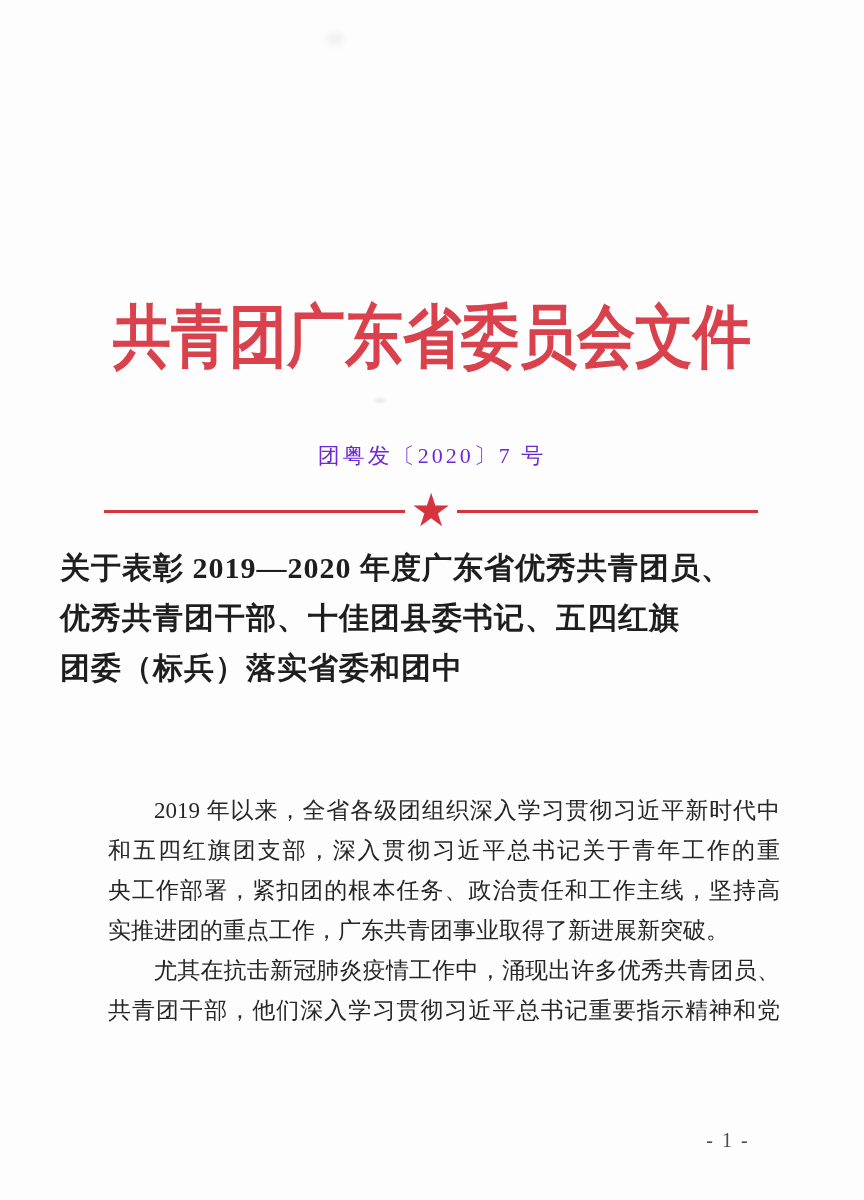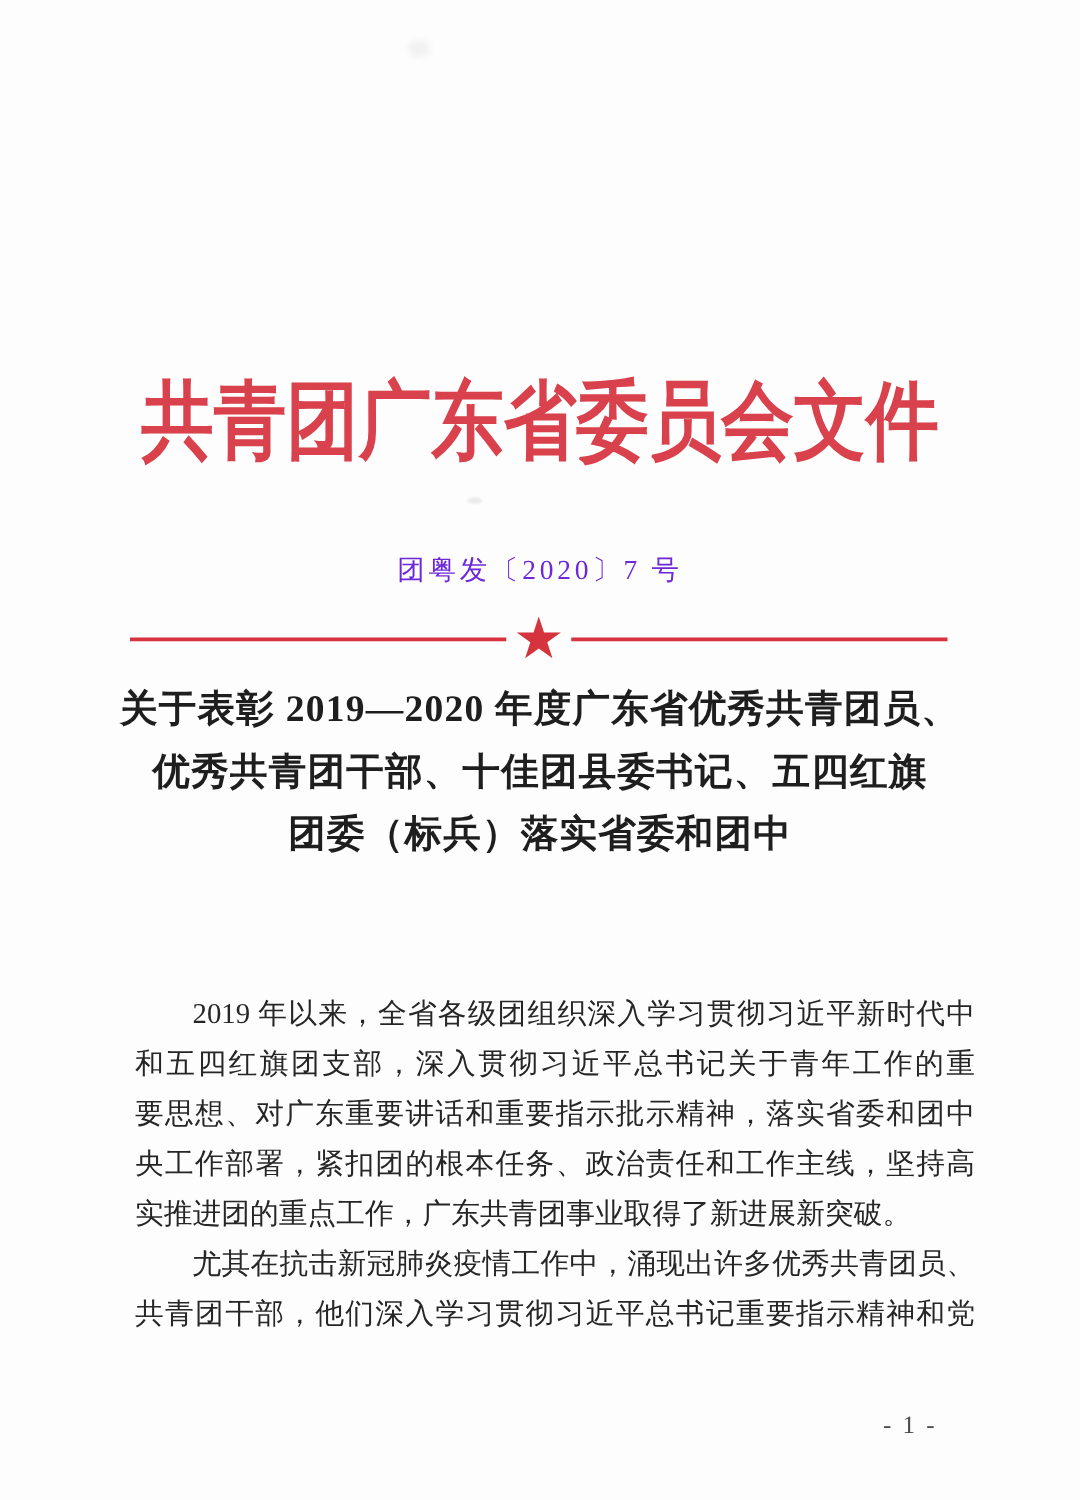--- a/index.html
+++ b/index.html
@@ -61,21 +61,20 @@
     line-height: 42px;
     padding: 0 5px;
     margin-top: -3px;
     font-family: "DejaVu Sans", sans-serif;
   }
   .title-block {
     position: absolute;
     top: 543px;
     left: 60px;
     width: 744px;
-    text-align: center;
     font-weight: bold;
     color: #1e1e1e;
     font-size: 30px;
     line-height: 50px;
     letter-spacing: 1px;
   }
   .title-line { height: 50px; white-space: nowrap; }
   .doc-body {
     position: absolute;
     top: 791px;
@@ -132,21 +131,20 @@
 
   <div class="title-block">
     <div class="title-line">关于表彰 2019—2020 年度广东省优秀共青团员、</div>
     <div class="title-line">优秀共青团干部、十佳团县委书记、五四红旗</div>
     <div class="title-line">团委（标兵）落实省委和团中</div>
   </div>
 
   <div class="doc-body">
     <div class="body-line just indent">2019 年以来，全省各级团组织深入学习贯彻习近平新时代中</div>
     <div class="body-line just">和五四红旗团支部，深入贯彻习近平总书记关于青年工作的重</div>
-    <div class="body-line just">要思想、对广东重要讲话和重要指示批示精神，落实省委和团中</div>
     <div class="body-line just">央工作部署，紧扣团的根本任务、政治责任和工作主线，坚持高</div>
     <div class="body-line para-end">实推进团的重点工作，广东共青团事业取得了新进展新突破。</div>
     <div class="body-line just indent">尤其在抗击新冠肺炎疫情工作中，涌现出许多优秀共青团员、</div>
     <div class="body-line just">共青团干部，他们深入学习贯彻习近平总书记重要指示精神和党</div>
   </div>
 
   <div class="page-number">- 1 -</div>
 
 </div>
 

